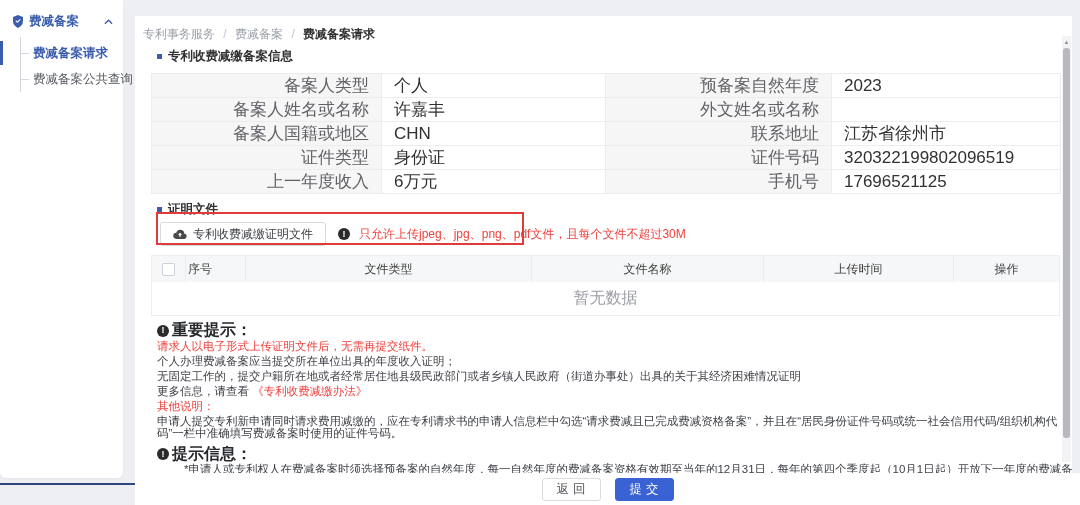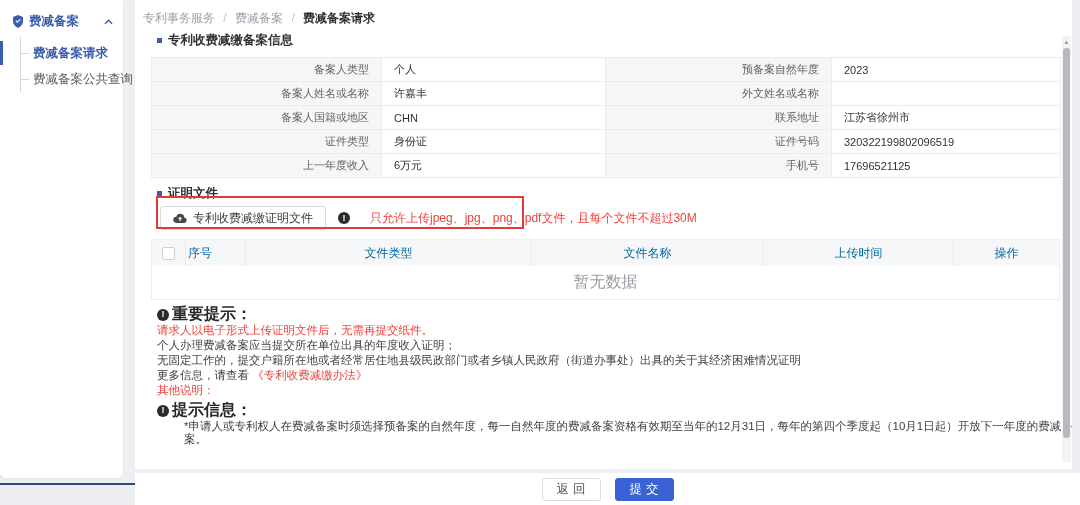--- a/index.html
+++ b/index.html
@@ -49,73 +49,73 @@
   .side-item.active{color:var(--sidebar-blue);font-weight:700;}
   .side-item.active::after{
     content:'';position:absolute;left:0;top:1px;bottom:1px;width:3px;background:var(--sidebar-blue);
   }
   .sidebar-underline{
     position:absolute;left:0;top:483px;width:135px;height:2px;background:var(--navy);
   }
 
   
   .main{
-    position:absolute;left:135px;top:0;width:937px;height:469px;background:#fff;
+    position:absolute;left:135px;top:16px;width:937px;height:469px;background:#fff;
     overflow:hidden;
   }
   .breadcrumb{margin:10px 0 0 8px;height:14px;color:#9aa0a8;font-size:12px;}
   .breadcrumb .sep{margin:0 5px;color:#c0c4cb;}
   .breadcrumb .crumb{cursor:pointer;}
   .breadcrumb .crumb.current{color:#303133;font-weight:700;cursor:default;}
 
   .sec-title{
     margin:9px 0 0 22px;height:14px;display:flex;align-items:center;gap:6px;
     font-weight:700;font-size:12.5px;color:#303133;
   }
   .sec-bullet{width:5px;height:5px;background:var(--sidebar-blue);display:inline-block;}
 
   
   .info-table{
     margin:10px 12px 0 16px;width:909px;border-collapse:collapse;table-layout:fixed;
   }
   .info-table td{
-    border:1px solid #ebecee;height:24px;font-size:11px;padding:0 12px;
+    border:1px solid #ebecee;height:24px;font-size:17px;padding:0 12px;
     overflow:hidden;white-space:nowrap;
   }
   .info-table td.lbl{background:#f6f6f7;color:#606266;text-align:right;}
   .info-table td.val{background:#fff;color:#303133;text-align:left;}
 
   
   .sec-title2{margin-top:9px;height:12px;}
   .upload-row{
     margin:7px 0 0 25px;height:24px;display:flex;align-items:center;gap:12px;
   }
   .upload-btn{
     display:inline-flex;align-items:center;gap:6px;
     height:24px;padding:0 12px;background:#fff;border:1px solid #d6d9de;border-radius:3px;
     font-size:12px;color:#3a3d42;cursor:pointer;
     font-family:"Liberation Sans","DejaVu Sans",sans-serif;
   }
-  .hint{display:inline-flex;align-items:center;gap:20px;color:var(--danger);font-size:12px;}
+  .hint{display:inline-flex;align-items:center;gap:9px;color:var(--danger);font-size:12px;}
   .info-ic{
     width:12px;height:12px;border-radius:50%;background:#2b2b2b;color:#fff;
     display:inline-flex;align-items:center;justify-content:center;
     font-size:9px;font-weight:700;line-height:1;flex:0 0 auto;
   }
   .info-ic::before{content:"!";}
   .red-annotation{
     position:absolute;left:21px;top:196px;width:368px;height:33px;
     border:2px solid var(--annotation-red);pointer-events:none;
   }
 
   
   .files-table{
     margin:9px 12px 0 16px;width:909px;border:1px solid #eceef1;border-top:1px solid #eceef1;
   }
-  .ft-head{display:flex;background:#f6f7f8;height:26px;align-items:center;color:#0369a1;font-size:12px;}
+  .ft-head{display:flex;background:#f6f7f8;height:26px;align-items:center;color:#404040;font-size:12px;}
   .ft-head .cell{border-right:1px solid #e9ebef;height:100%;display:flex;align-items:center;justify-content:center;}
   .ft-head .cell:last-child{border-right:none;}
   .col-cb{width:34px;}
   .col-no{width:60px;justify-content:flex-start !important;padding-left:2px;}
   .col-type{width:286px;}
   .col-name{width:232px;}
   .col-time{width:190px;text-align:right;}
   .col-op{width:105px;}
   .cb{width:13px;height:13px;border:1px solid #ccd0d6;border-radius:2px;background:#fff;display:inline-block;cursor:pointer;}
   .ft-empty{height:33px;display:flex;align-items:center;justify-content:center;color:#9a9da3;font-size:16px;background:#fff;}
@@ -279,20 +279,21 @@
     <div class="notice">
       <div class="notice-title">
         <span class="info-ic"></span>
         <span>重要提示：</span>
       </div>
       <p class="red">请求人以电子形式上传证明文件后，无需再提交纸件。</p>
       <p>个人办理费减备案应当提交所在单位出具的年度收入证明；</p>
       <p>无固定工作的，提交户籍所在地或者经常居住地县级民政部门或者乡镇人民政府（街道办事处）出具的关于其经济困难情况证明</p>
       <p><span>更多信息，请查看 </span><span class="doc-link">《专利收费减缴办法》</span></p>
       <p class="red">其他说明：</p>
+      <p>申请人提交专利新申请同时请求费用减缴的，应在专利请求书的申请人信息栏中勾选“请求费减且已完成费减资格备案”，并且在“居民身份证件号码或统一社会信用代码/组织机构代码”一栏中准确填写费减备案时使用的证件号码。</p>
     </div>
 
     <div class="notice">
       <div class="notice-title">
         <span class="info-ic"></span>
         <span>提示信息：</span>
       </div>
       <p class="tips-para">*申请人或专利权人在费减备案时须选择预备案的自然年度，每一自然年度的费减备案资格有效期至当年的12月31日，每年的第四个季度起（10月1日起）开放下一年度的费减备案。</p>
 
     </div>

